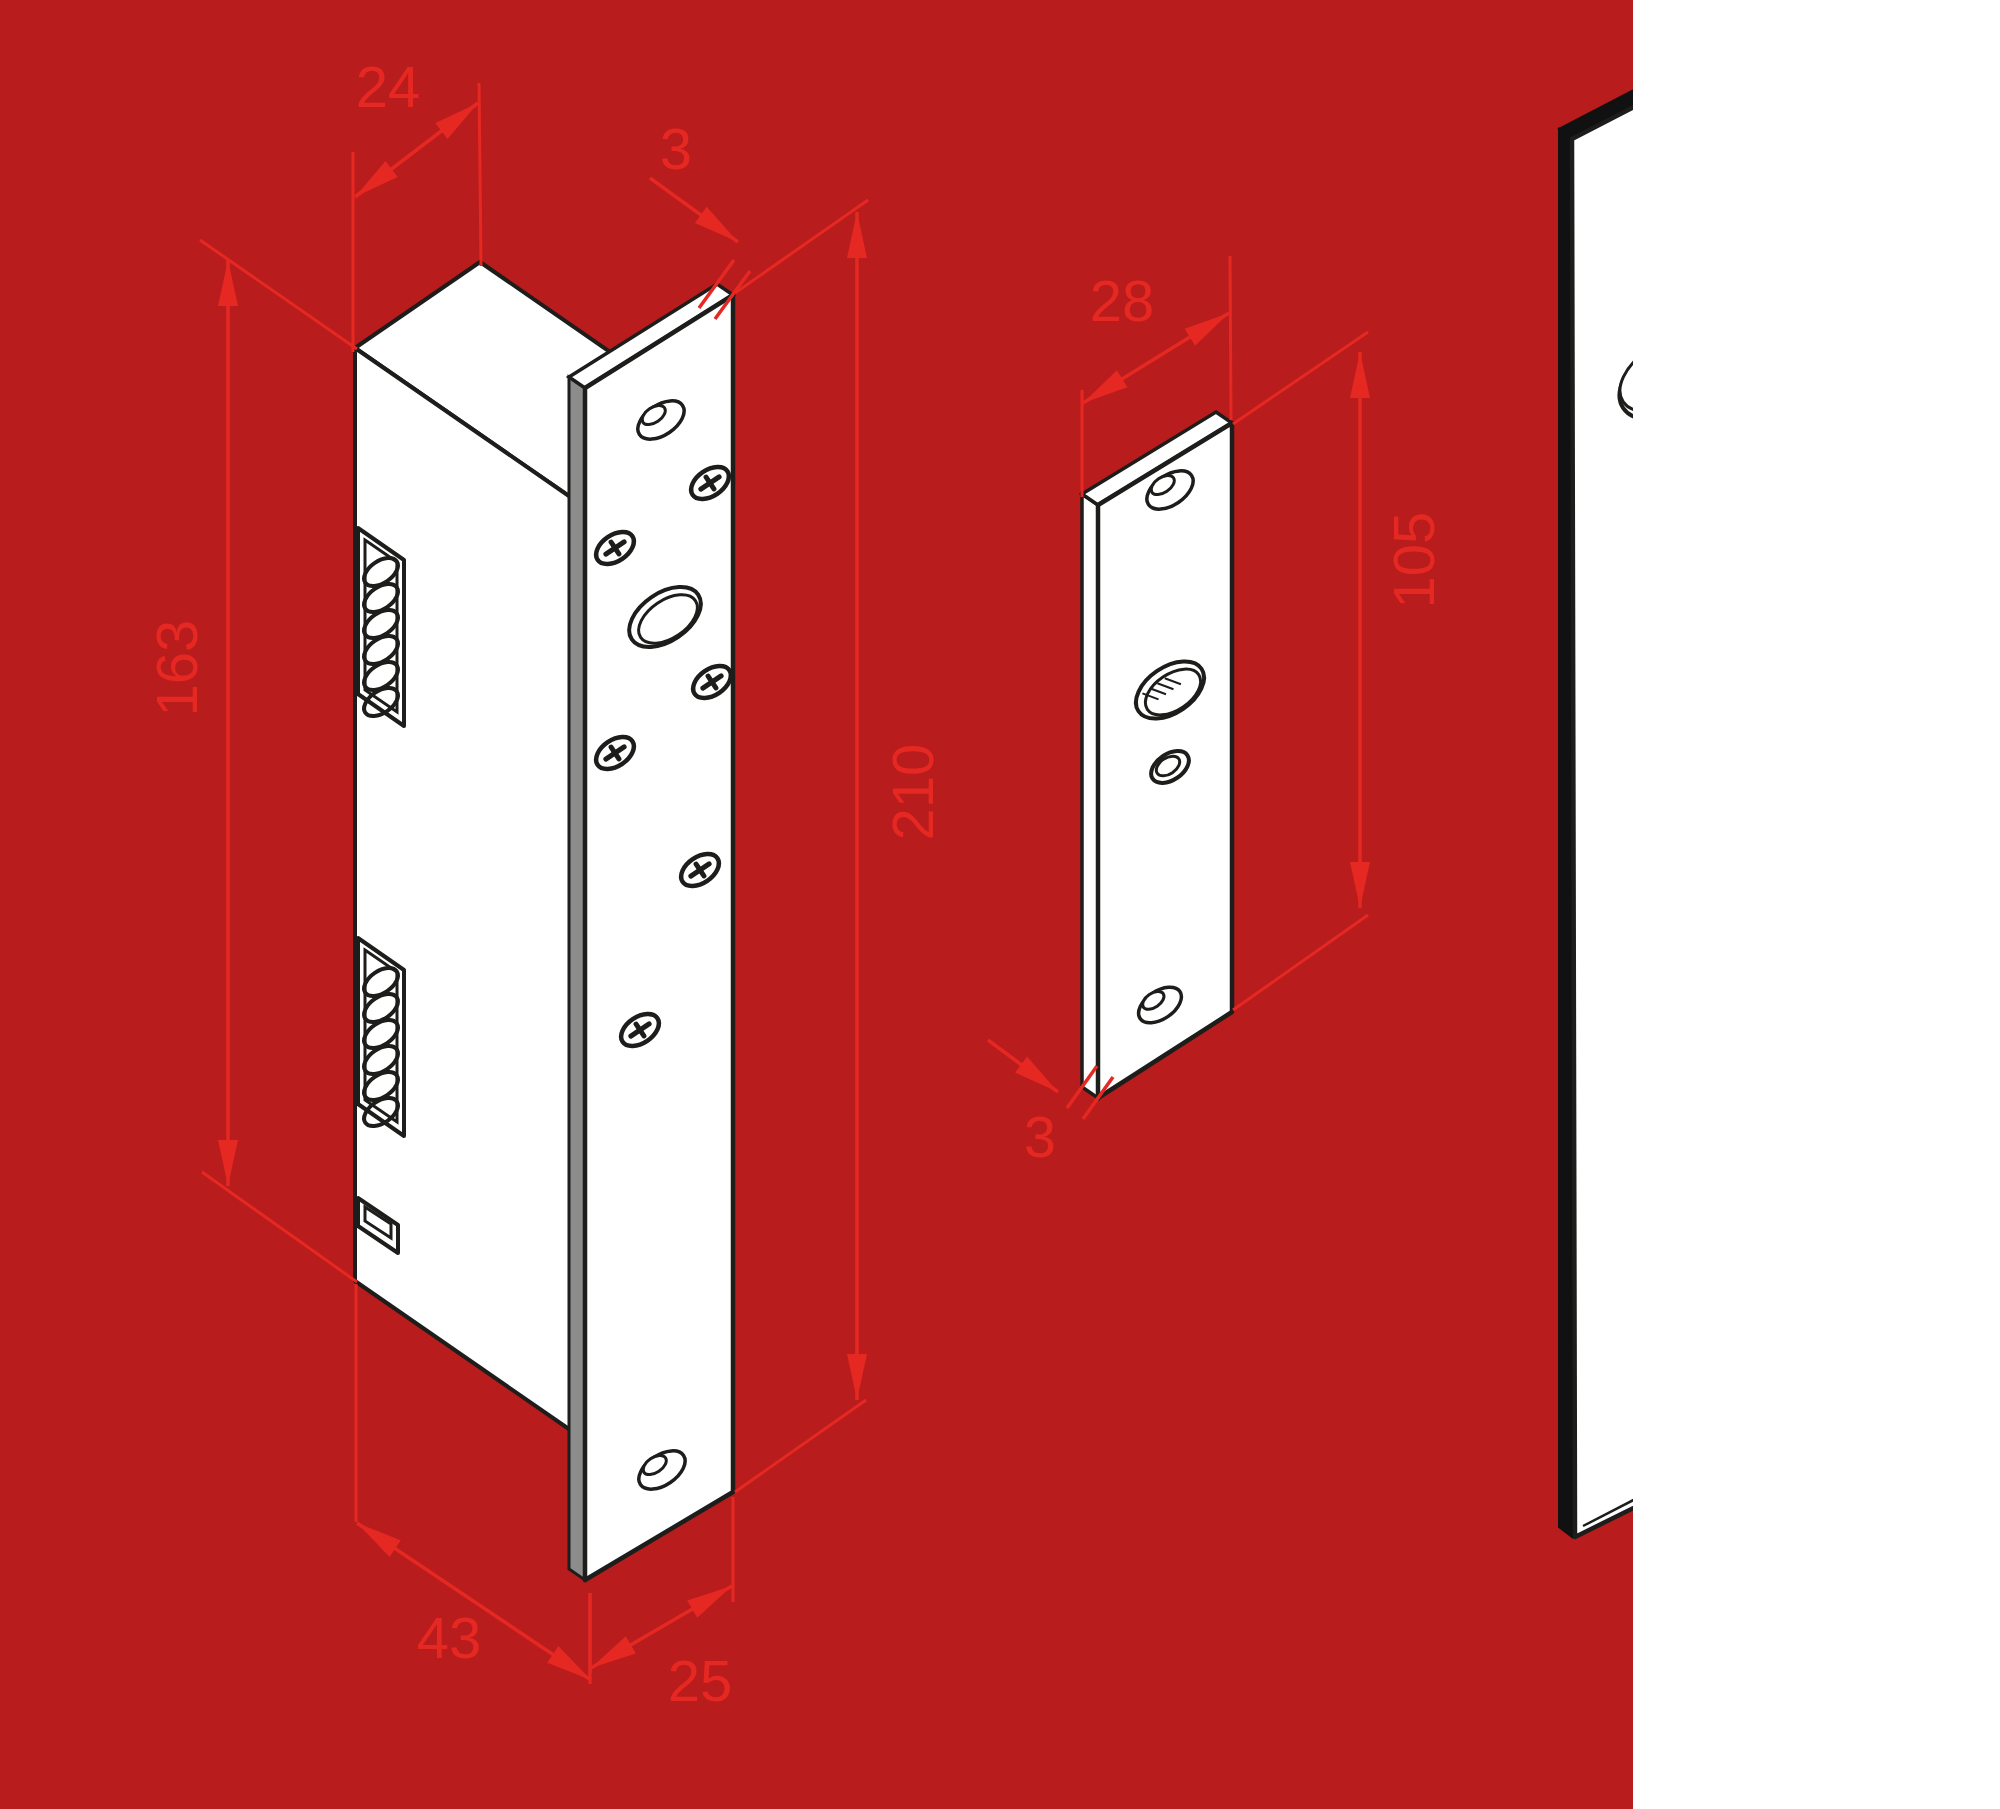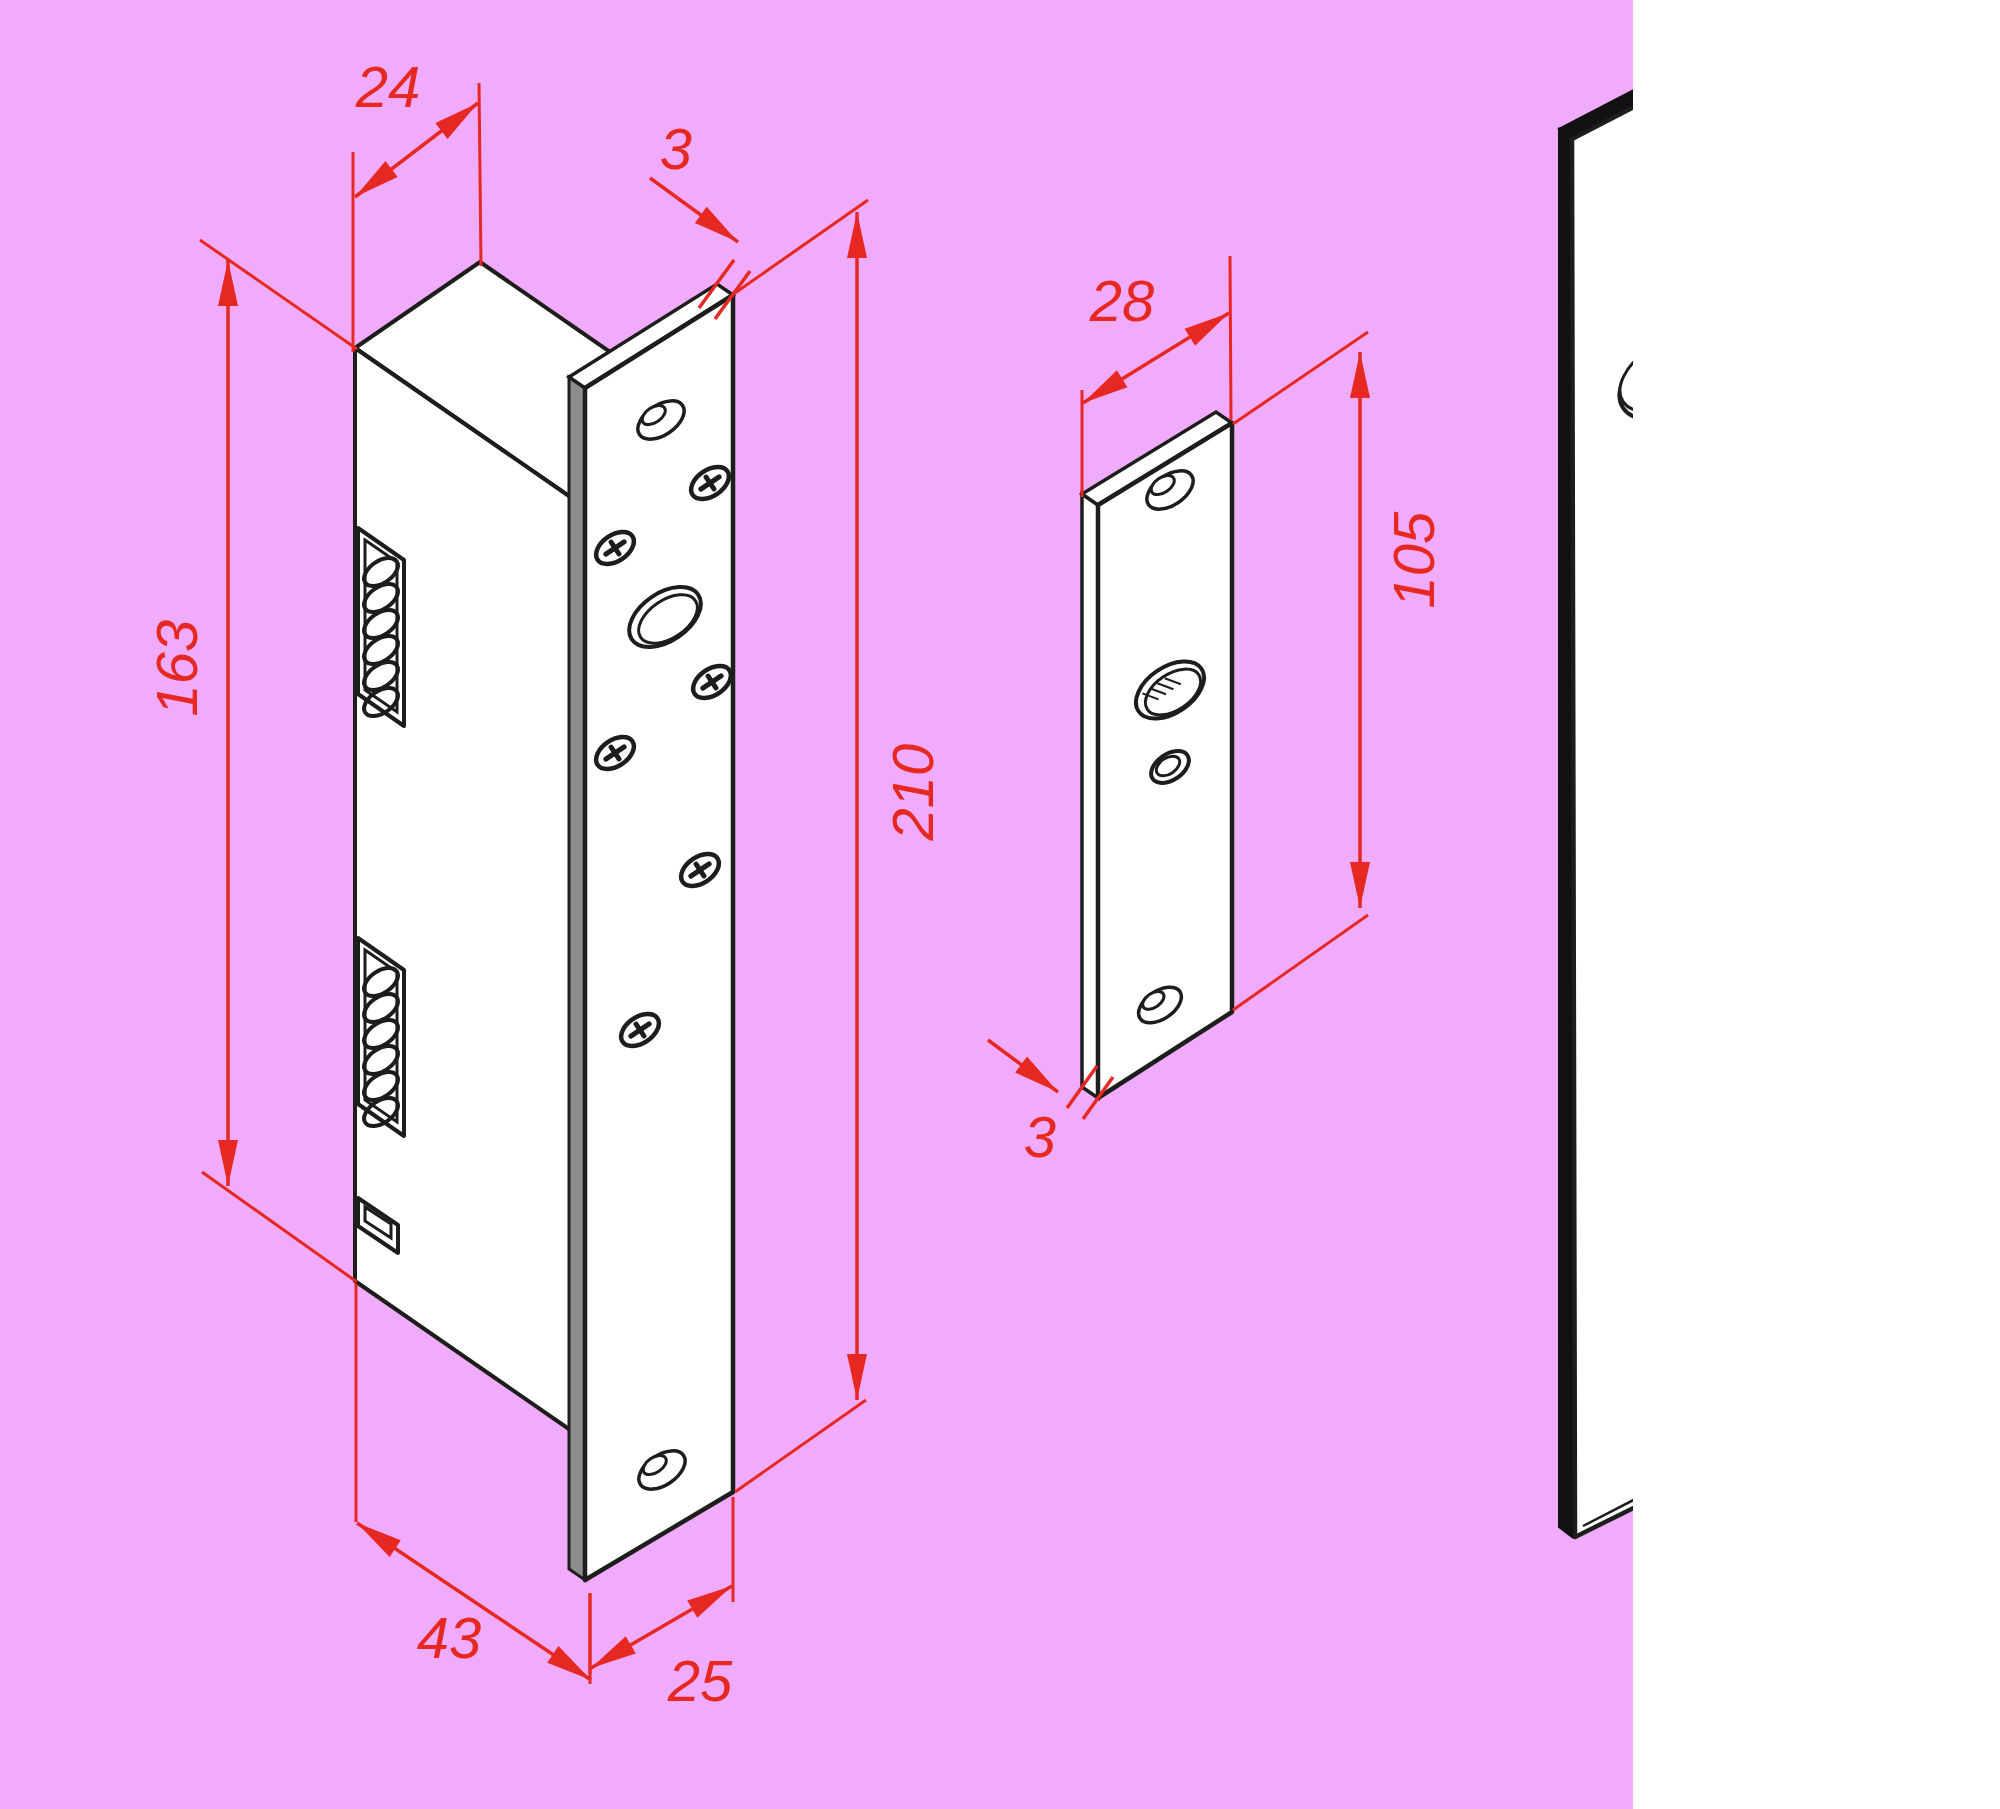--- a/index.html
+++ b/index.html
@@ -1,17 +1,17 @@
 <!DOCTYPE html>
 <html><head>
 <meta charset="utf-8">
 <style>
   html,body{margin:0;padding:0;background:#ffffff;}
-  .stage{width:1633px;height:1809px;position:relative;background:#f0abfc;overflow:hidden;
-         font-family:"Liberation Sans", sans-serif;font-style:italic;}
+  .stage{width:1633px;height:1809px;position:relative;background:#b91c1c;overflow:hidden;
+         font-family:"Liberation Sans", sans-serif;}
   svg{display:block}
   .dim-text{font-family:"Liberation Sans", sans-serif;font-size:58px;font-weight:500;}
 </style>
 </head>
 <body>
 
 <div class="stage">
 <svg id="dwg" width="2000" height="1809" viewBox="0 0 2000 1809" xmlns="http://www.w3.org/2000/svg">
 
   <g id="lock-body-group">

